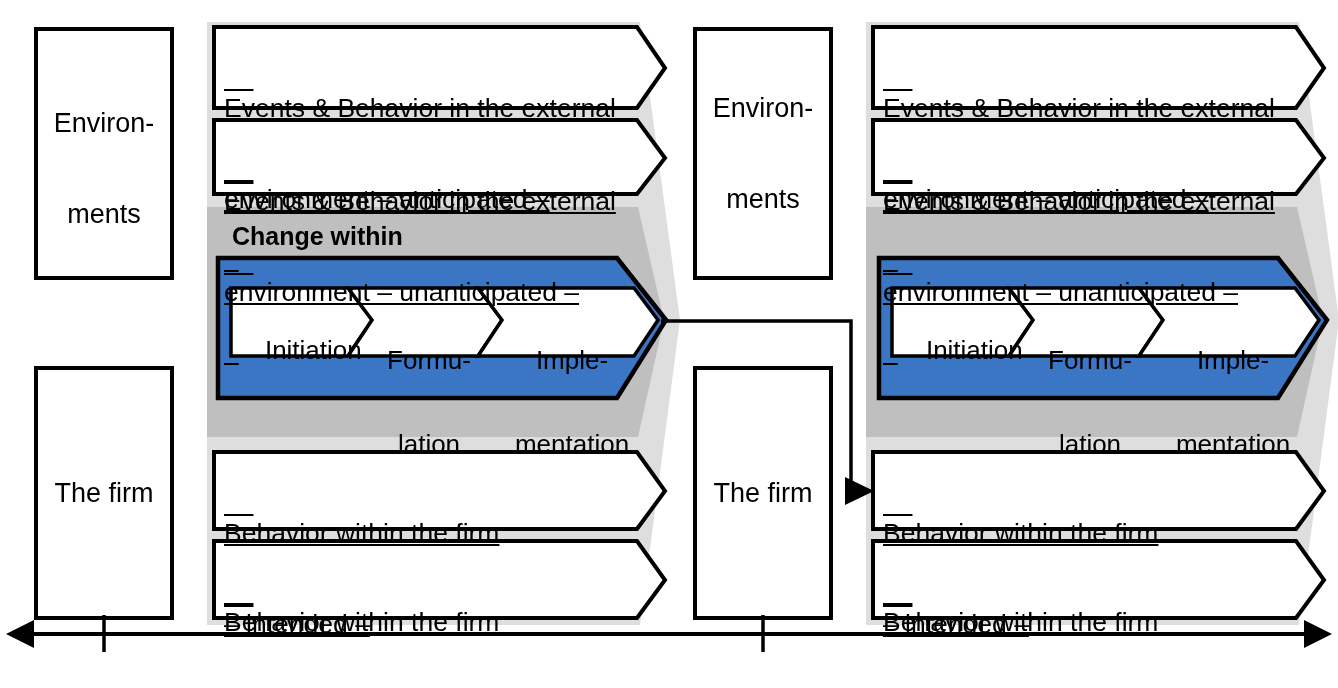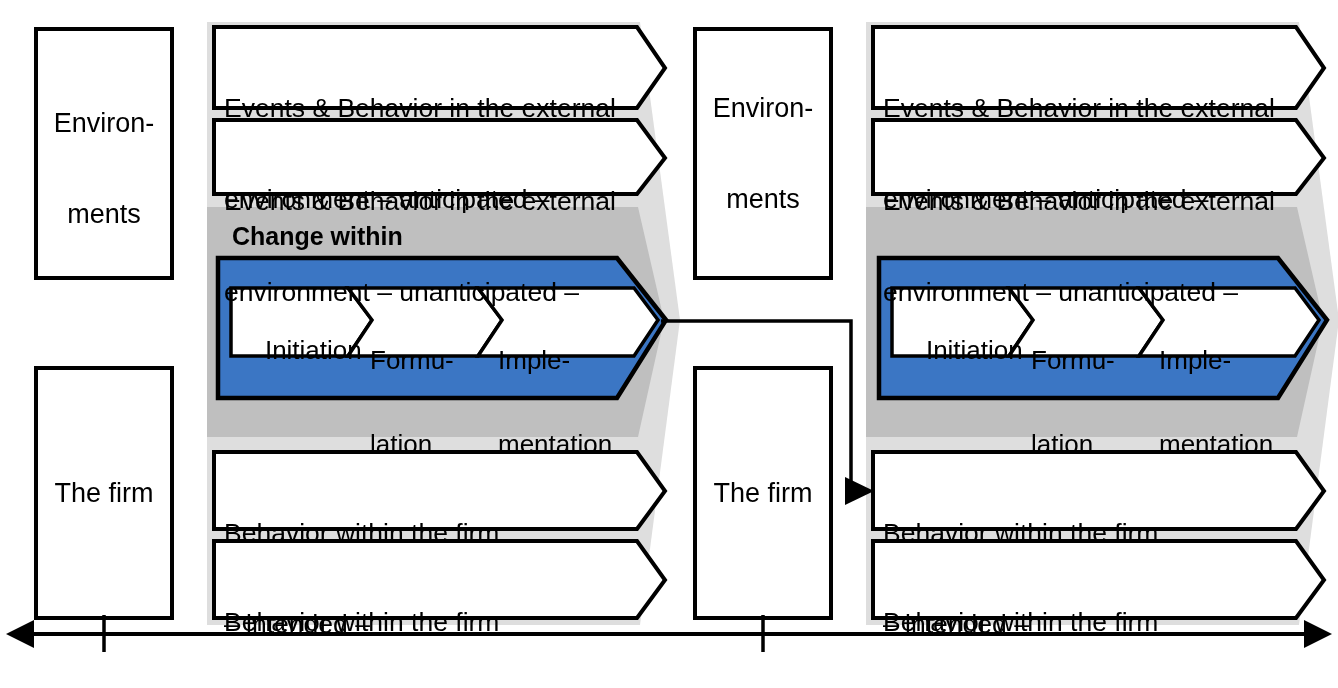--- a/index.html
+++ b/index.html
@@ -11,24 +11,24 @@
   #stage{position:relative;width:1108px;height:688px;}
   #stage svg{position:absolute;left:0;top:0;}
 
   
   .tx{position:absolute;white-space:pre;line-height:1.12;}
 
   .col-label{
     font-size:27px;text-align:center;
     display:flex;align-items:center;justify-content:center;
   }
-  .band-text{font-size:26.5px;}
+  .band-text{font-size:26.5px;text-decoration:underline;}
   .band-text.two{line-height:1.14;}
   .cp-title{font-size:25px;font-weight:bold;}
-  .stage-text{font-size:26px;text-align:left;}
+  .stage-text{font-size:26px;text-align:center;}
   .stage-text.two{line-height:1.08;}
   .tick-lbl{font-size:24px;}
 </style>
 </head>
 <body>
 
 <div id="stage">
 
   <svg width="1338" height="688" viewBox="0 0 1338 688">
 

